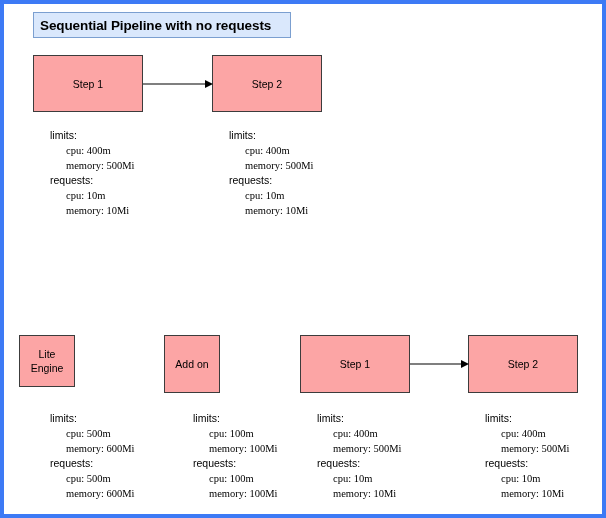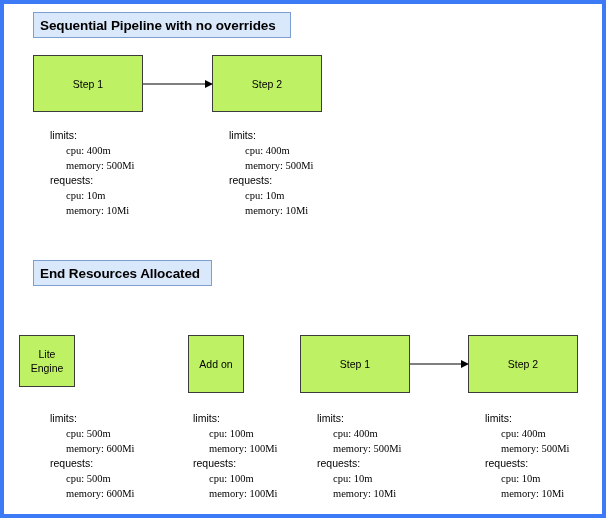--- a/index.html
+++ b/index.html
@@ -52,39 +52,39 @@
     left: 29px;
     top: 256px;
     width: 179px;
     height: 26px;
   }
 
   
   .node-box {
     position: absolute;
     box-sizing: border-box;
-    background: #bef264;
+    background: #fca5a5;
     border: 1.4px solid #3c3c3c;
     display: flex;
     align-items: center;
     justify-content: center;
     text-align: center;
     font-size: 10.5px;
     line-height: 14px;
     color: #000000;
     white-space: pre-line;
   }
 
   
   #box-top-step1 { left: 29px; top: 51px; width: 110px; height: 57px; }
   #box-top-step2 { left: 208px; top: 51px; width: 110px; height: 57px; }
 
   
   #box-lite-engine { left: 15px; top: 331px; width: 56px; height: 52px; }
-  #box-add-on      { left: 184px; top: 331px; width: 56px; height: 58px; }
+  #box-add-on      { left: 160px; top: 331px; width: 56px; height: 58px; }
   #box-bot-step1   { left: 296px; top: 331px; width: 110px; height: 58px; }
   #box-bot-step2   { left: 464px; top: 331px; width: 110px; height: 58px; }
 
   
   .arrow {
     position: absolute;
     height: 10px;
   }
   .arrow svg { display: block; overflow: visible; }
   #arrow-top    { left: 139px; top: 75px;  width: 70px; }
@@ -111,21 +111,21 @@
   #res-bot-2 { left: 173px; top: 407px; }
   #res-bot-3 { left: 297px; top: 407px; }
   #res-bot-4 { left: 465px; top: 407px; }
 </style>
 </head>
 <body>
 
 <div id="canvas">
   <div class="stage">
 
-    <div class="section-header" id="hdr-pipeline">Sequential Pipeline with no overrides</div>
+    <div class="section-header" id="hdr-pipeline">Sequential Pipeline with no requests</div>
 
     <div class="node-box" id="box-top-step1">Step 1</div>
 
     <div class="node-box" id="box-top-step2">Step 2</div>
 
     <div class="arrow" id="arrow-top">
       <svg width="70" height="10" viewBox="0 0 70 10">
         <line x1="0" y1="5" x2="62" y2="5" stroke="#000000" stroke-width="1.2"></line>
         <polygon points="62,1 70,5 62,9" fill="#000000"></polygon>
       </svg>
@@ -142,21 +142,20 @@
 
     <div class="res-block" id="res-top-2">
       <span class="res-line">limits:</span>
       <span class="res-line indent">cpu: 400m</span>
       <span class="res-line indent">memory: 500Mi</span>
       <span class="res-line">requests:</span>
       <span class="res-line indent">cpu: 10m</span>
       <span class="res-line indent">memory: 10Mi</span>
     </div>
 
-    <div class="section-header" id="hdr-end-resources">End Resources Allocated</div>
 
     <div class="node-box" id="box-lite-engine">Lite
 Engine</div>
 
     <div class="node-box" id="box-add-on">Add on</div>
 
     <div class="node-box" id="box-bot-step1">Step 1</div>
 
     <div class="node-box" id="box-bot-step2">Step 2</div>
 

